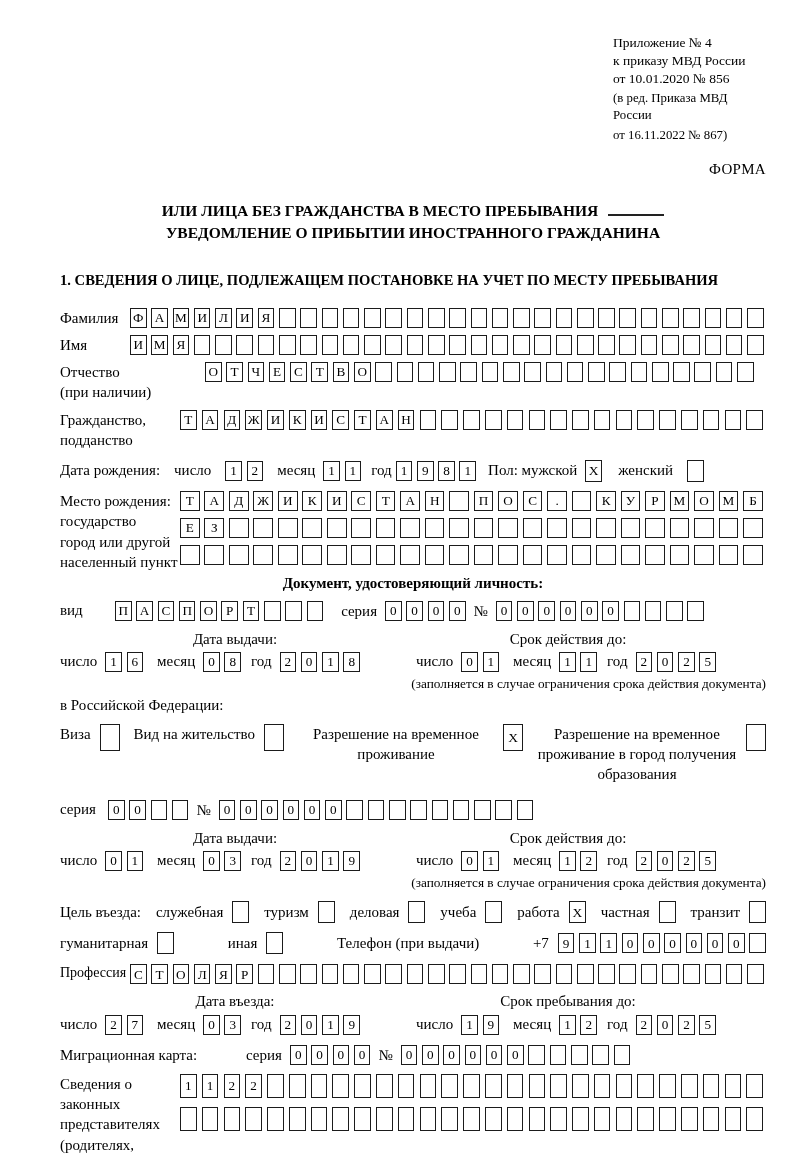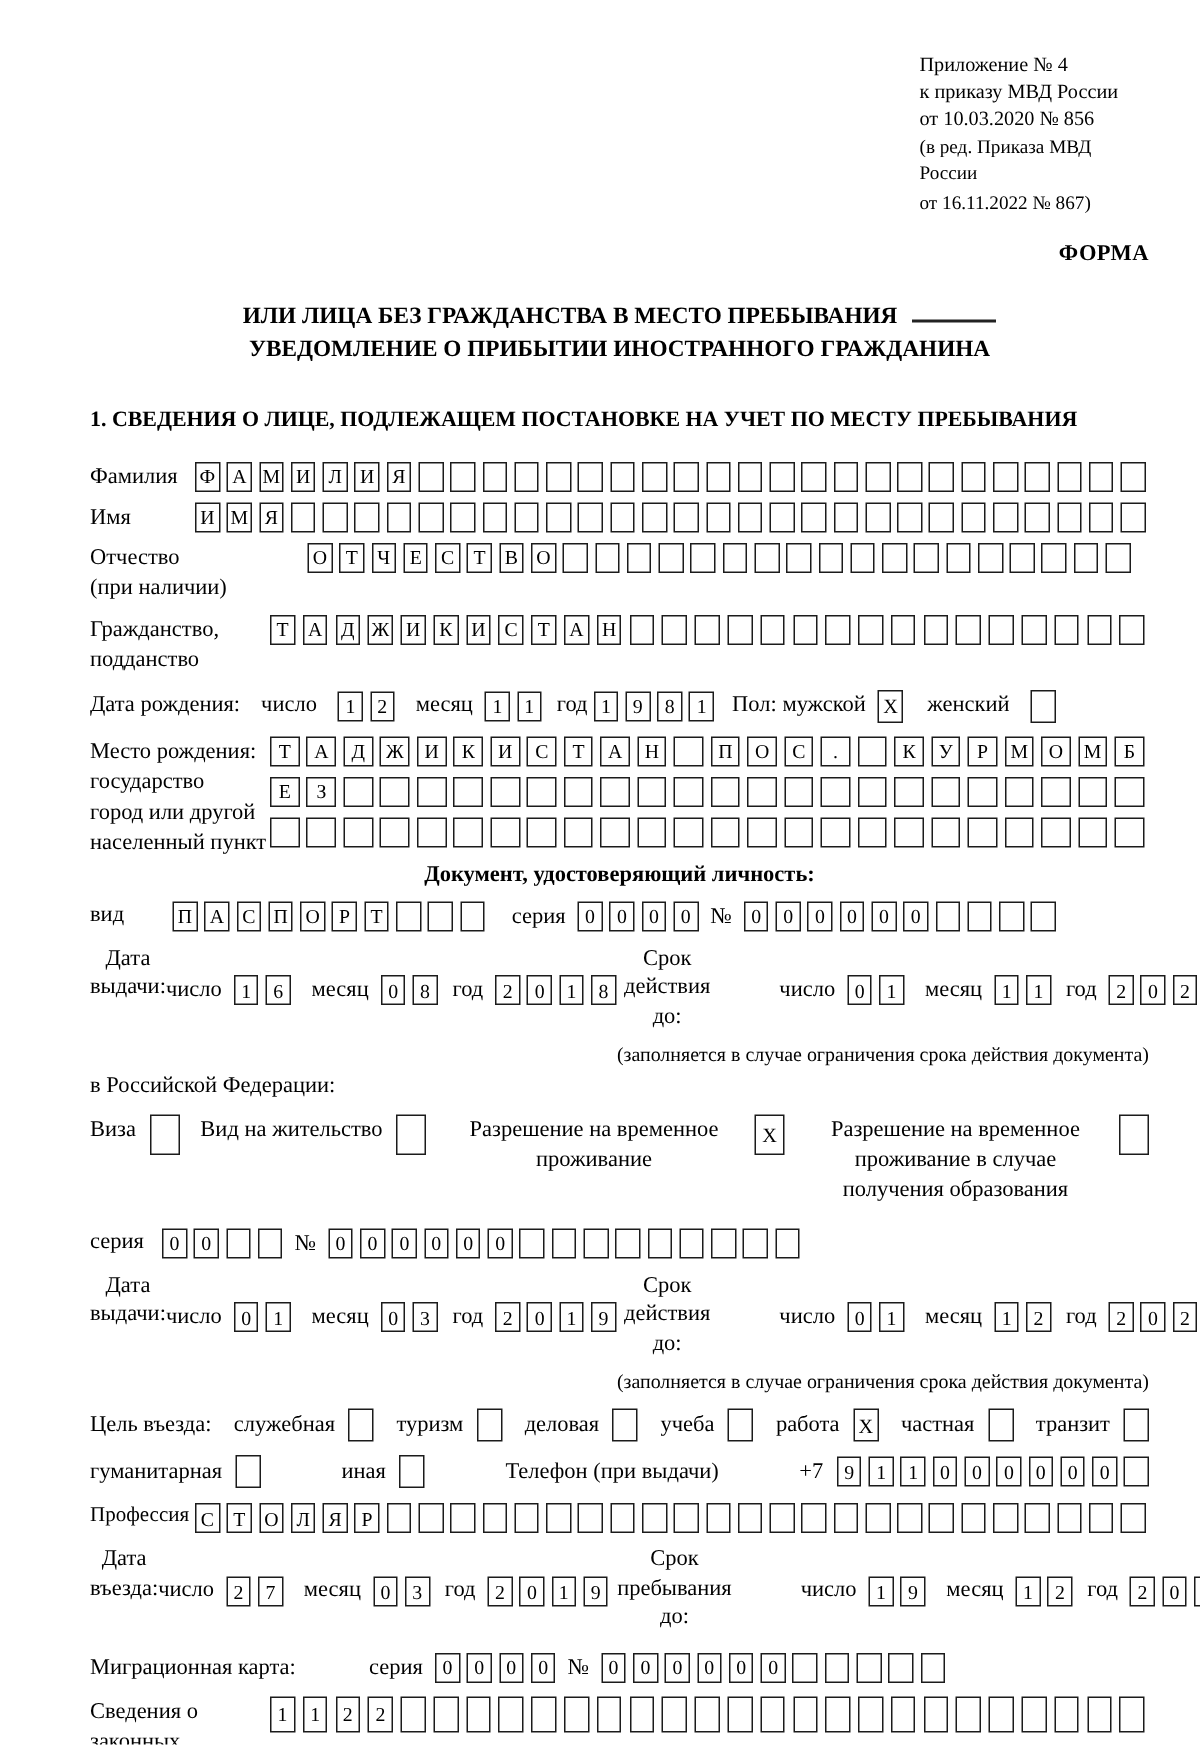--- a/index.html
+++ b/index.html
@@ -6,21 +6,21 @@
   body{
     width:800px;height:1163px;background:#ffffff;color:#000;
     font-family:"Liberation Serif","DejaVu Serif",serif;
     font-size:15px;line-height:1.3;overflow:hidden;
   }
   .page{padding:34px 34px 0 60px;width:800px;box-sizing:border-box}
 
   
   .hdr{margin-left:553px;font-size:13.5px;line-height:1.32}
   .hdr .sub{font-size:12.8px;margin-top:3px}
-  .formlab{text-align:right;font-weight:bold;margin-top:16px;font-size:15px;letter-spacing:.3px}
+  .formlab{text-align:right;font-weight:normal;margin-top:16px;font-size:15px;letter-spacing:.3px}
 
   
   .title{text-align:center;font-weight:bold;margin-top:20px;font-size:15.5px;line-height:1.45}
   .t-underline{display:inline-block;width:56px;border-bottom:2px solid #222;height:2px;margin-left:10px;vertical-align:baseline}
   .sechead{font-weight:bold;margin-top:26px;font-size:14.6px}
 
   
   .frow{display:flex;align-items:flex-start;margin-top:7px}
   .flabel{flex:0 0 auto;line-height:1.35}
   .w55{width:55px}.w70{width:70px}.w120{width:120px}.w145{width:145px}.w150{width:150px}
@@ -37,21 +37,21 @@
   .wide .cell{width:19.6px}
   .wide{gap:4.9px}
   .tall .cell{height:24px}
   .cb{width:17px;height:22px;flex:0 0 auto;border:1.5px solid #1b1b1b;background:#fff;
       display:inline-flex;align-items:center;justify-content:center;font-size:13.5px;box-sizing:border-box}
   .cb-lg{width:20px;height:27px}
   .cellcol .cells{margin-bottom:7px}
 
   
   .dateblock{display:flex;margin-top:8px}
-  .dcol{display:flex;flex-direction:row}
+  .dcol{display:flex;flex-direction:column}
   .dleft{width:350px}
   .dright{flex:1;padding-left:6px}
   .dhead{text-align:center;margin-bottom:3px}
   .dright .dhead{padding-right:46px}
   .dfields{display:flex;align-items:center}
   .dlab{margin-right:8px}
   .mlab{margin-left:14px}
   .ylab{margin-left:10px}
   .note{font-size:13.3px;text-align:right;margin-top:3px}
 
@@ -68,21 +68,21 @@
   .popt{display:flex;align-items:center;gap:9px}
 </style>
 </head>
 <body>
 
 <div class="page">
 
   <div class="hdr">
     <div>Приложение № 4</div>
     <div>к приказу МВД России</div>
-    <div>от 10.03.2020 № 856</div>
+    <div>от 10.01.2020 № 856</div>
     <div class="sub">(в ред. Приказа МВД России</div>
     <div class="sub">от 16.11.2022 № 867)</div>
   </div>
 
   <div class="formlab">ФОРМА</div>
 
   <div class="title">
     <div><span>ИЛИ ЛИЦА БЕЗ ГРАЖДАНСТВА В МЕСТО ПРЕБЫВАНИЯ</span><span class="t-underline"></span></div>
     <div>УВЕДОМЛЕНИЕ О ПРИБЫТИИ ИНОСТРАННОГО ГРАЖДАНИНА</div>
   </div>
@@ -441,21 +441,21 @@
     </div>
     <div class="opt">
       <span class="olabel">Вид на жительство</span>
       <span class="cb cb-lg"></span>
     </div>
     <div class="opt">
       <span class="olabel ol2">Разрешение на временное проживание</span>
       <span class="cb cb-lg">X</span>
     </div>
     <div class="opt">
-      <span class="olabel ol3">Разрешение на временное проживание в случае получения образования</span>
+      <span class="olabel ol3">Разрешение на временное проживание в город получения образования</span>
       <span class="cb cb-lg"></span>
     </div>
   </div>
 
   <div class="frow" style="align-items:center;margin-top:14px">
     <span style="margin-right:12px">серия</span>
     <span class="cells">
         <span class="cell">0</span>
         <span class="cell">0</span>
         <span class="cell"></span>

